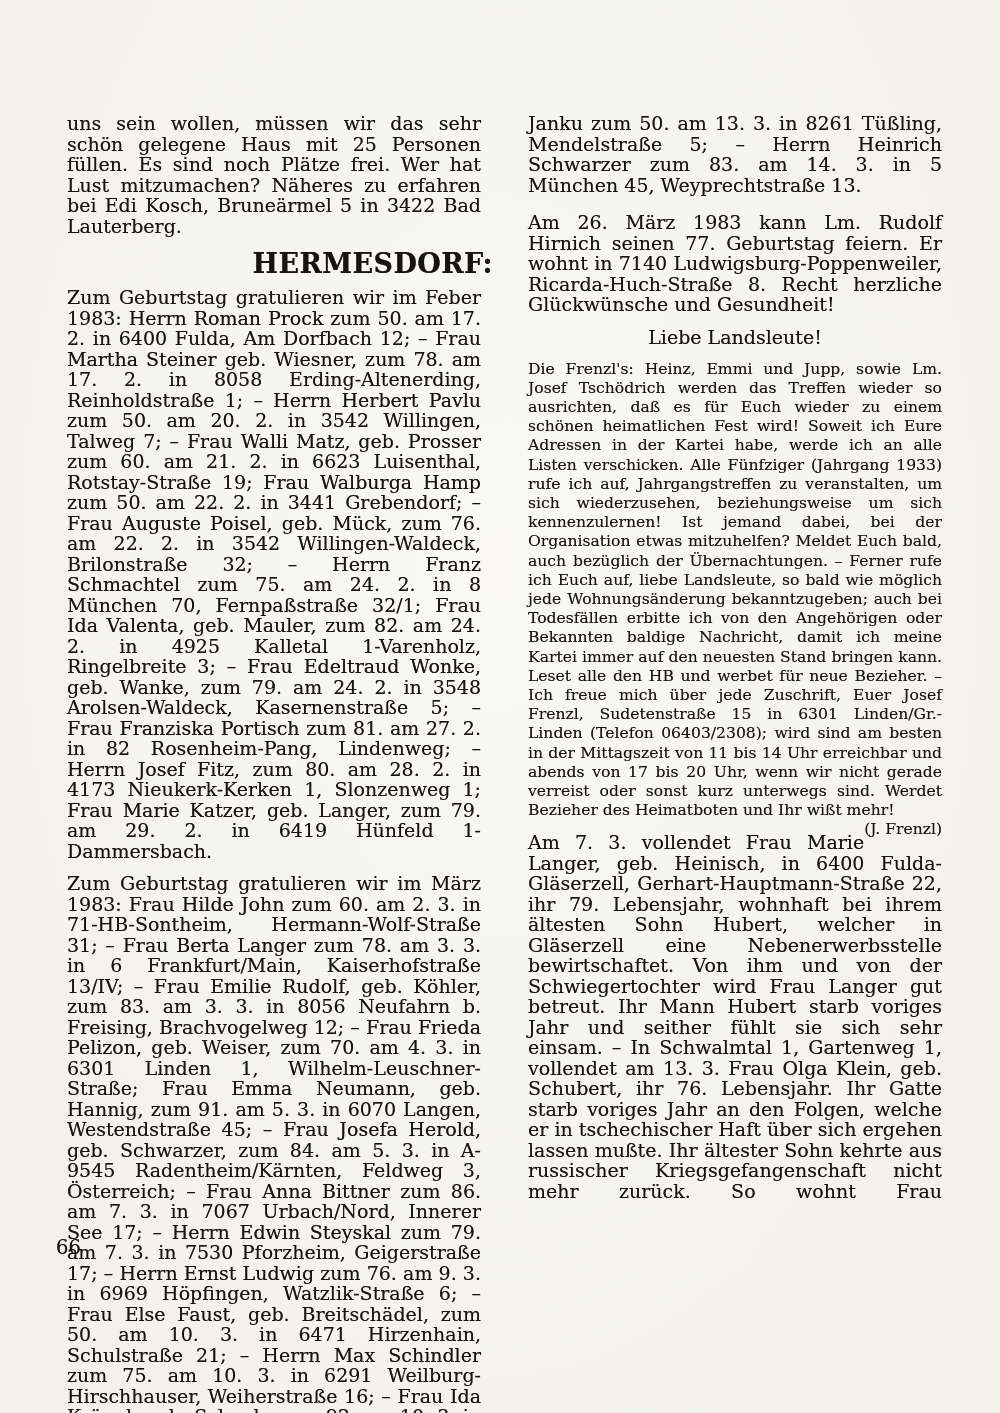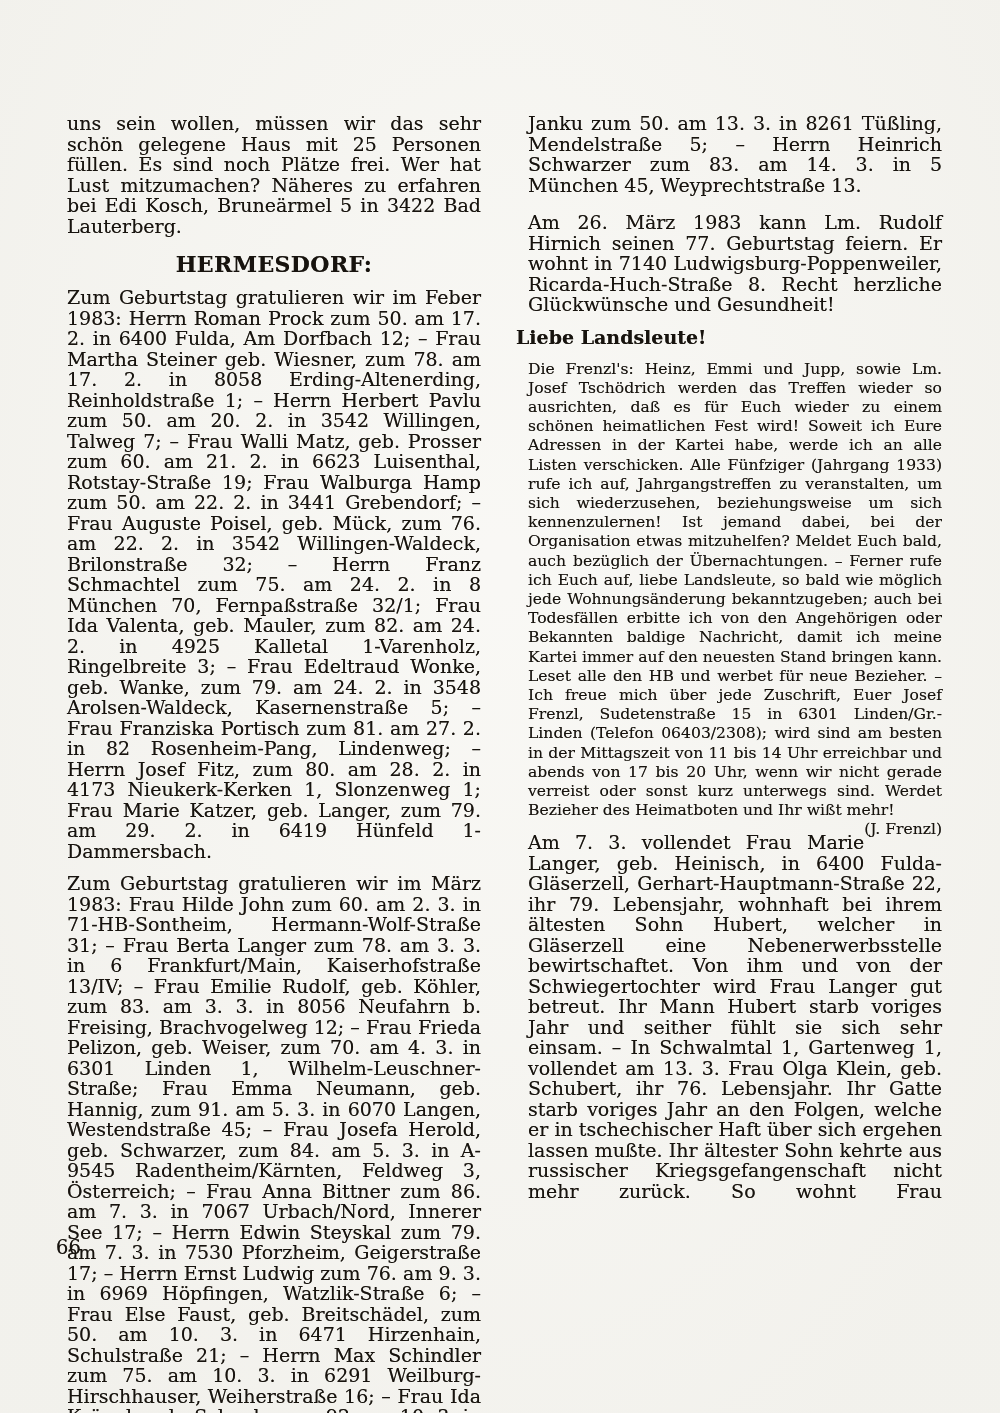--- a/index.html
+++ b/index.html
@@ -35,33 +35,33 @@
     font-size: 19px;
     line-height: 20.5px;
     text-shadow: 0 0 0.45px rgba(20,15,8,0.55);
   }
   .blk.small {
     font-size: 15.6px;
     line-height: 19.2px;
     text-shadow: 0 0 0.35px rgba(20,15,8,0.5);
   }
   .blk.heading {
-    font-size: 22px;
+    font-size: 27px;
     line-height: 22px;
     font-weight: bold;
     letter-spacing: 0.4px;
-    text-align: center;
+    text-align: right;
     margin: 17px 0 8px 0;
     text-shadow: 0 0 0.5px rgba(20,15,8,0.6);
   }
   .blk.subheading {
     font-size: 19px;
     line-height: 21px;
-    font-weight: bold;
-    text-align: left;
+    font-weight: normal;
+    text-align: center;
     margin: 12px 0 2px 0;
     text-shadow: 0 0 0.5px rgba(20,15,8,0.6);
   }
   .blk.gap { margin-top: 17px; }
   .blk.cont { text-align-last: justify; }
   .blk b { font-weight: normal; text-shadow: 0 0 0.5px rgba(20,15,8,0.65); }
   .flush-right { float: right; }
 
   .page-number {
     position: absolute;

